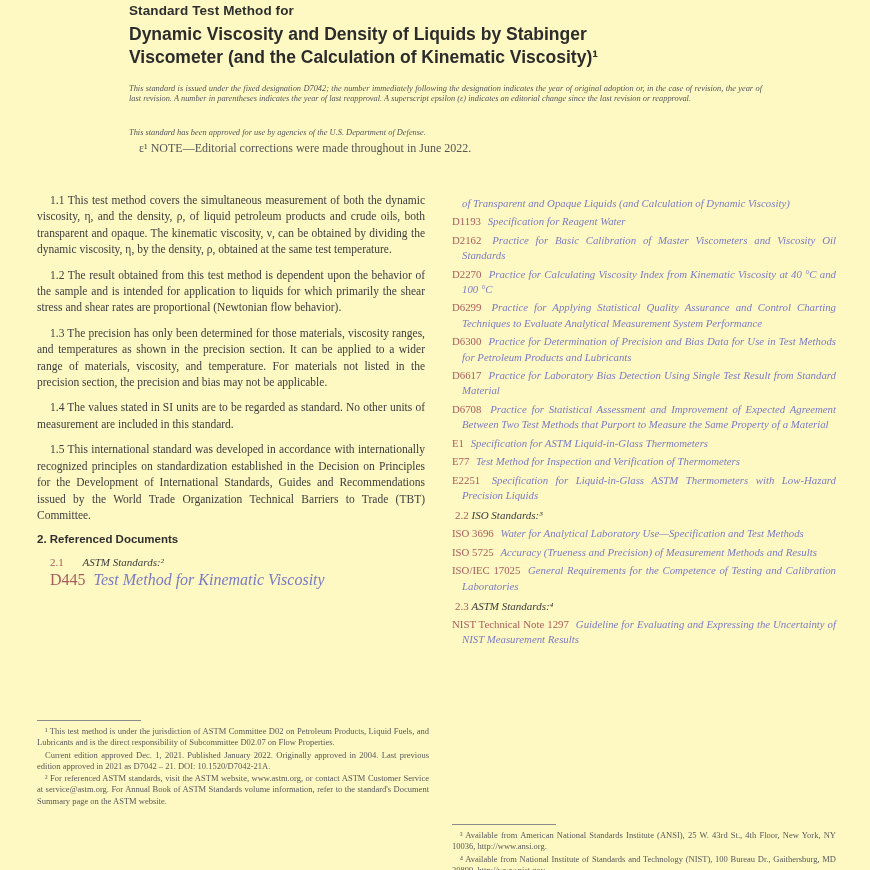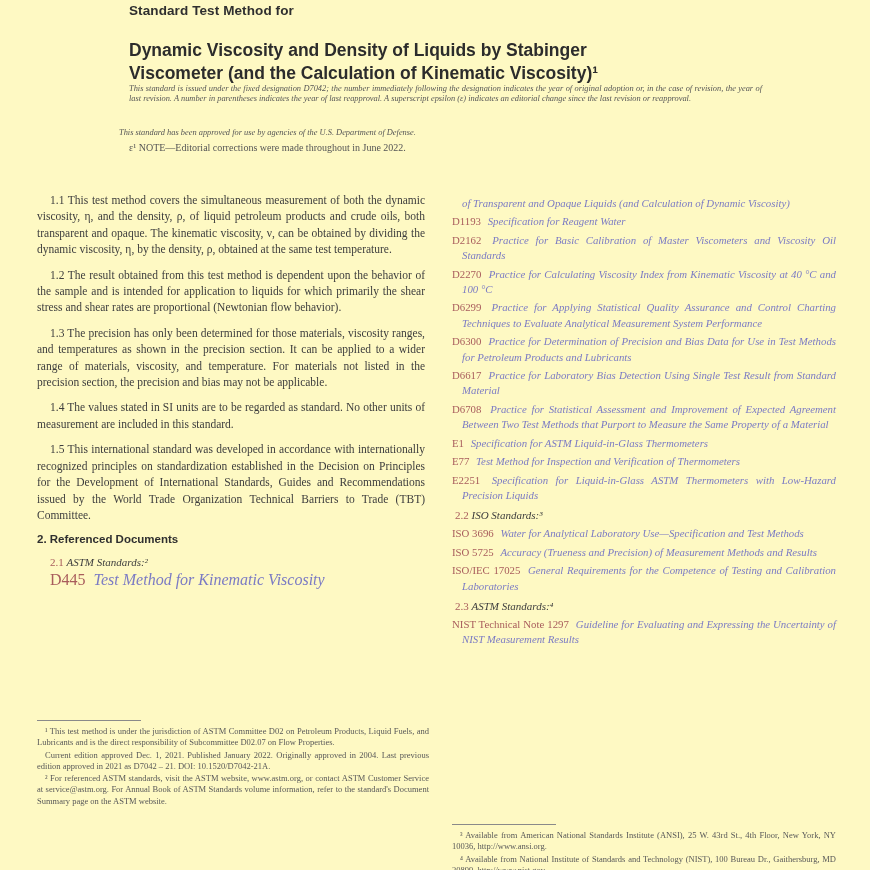--- a/index.html
+++ b/index.html
@@ -9,52 +9,52 @@
     font-family:"Liberation Serif", serif; color:#3a3a3a;
   }
   
   .title-block { position:absolute; left:129px; top:2px; width:648px; }
   .title-kicker {
     font-family:"Liberation Sans", sans-serif; font-weight:bold;
     font-size:13.5px; line-height:17px; color:#2f2f2f; letter-spacing:.1px;
   }
   .title-main {
     font-family:"Liberation Sans", sans-serif; font-weight:bold;
-    font-size:17.5px; line-height:22.5px; color:#2c2c2c; margin-top:20px;
+    font-size:17.5px; line-height:22.5px; color:#2c2c2c; margin-top:4px;
   }
   
   .preamble {
     position:absolute; left:129px; top:84px; width:633px;
     font-size:8.4px; line-height:10.4px; font-style:italic;
     text-align:justify; color:#555;
   }
   .approved-line {
-    position:absolute; left:119px; top:128px; width:633px;
+    position:absolute; left:129px; top:128px; width:633px;
     font-size:8.4px; line-height:10.2px; font-style:italic; color:#555;
   }
   .note-line {
-    position:absolute; left:129px; top:143px; width:633px;
-    font-size:10px; line-height:10.2px; color:#555;
+    position:absolute; left:139px; top:143px; width:633px;
+    font-size:12px; line-height:10.2px; color:#555;
   }
   
   .col { position:absolute; top:192px; }
   .col-left  { left:37px;  width:388px; }
   .col-right { left:452px; top:197px; width:384px; }
   .sec-heading {
     font-family:"Liberation Sans", sans-serif; font-weight:bold;
     font-size:11.5px; line-height:14px; color:#2f2f2f; margin:0 0 9px;
   }
   .sec-heading.second { margin-top:4px; }
   .body-par {
     font-size:11.5px; line-height:16.4px; text-align:justify;
     text-indent:13px; margin:0 0 9px; color:#3d3d3d;
   }
   .subhead { font-size:11px; line-height:15px; margin:0 0 2px 13px; }
   .subhead .sub-num { color:#a85c5c; }
-  .subhead .sub-label { font-style:italic; color:#3d3d3d; }
+  .subhead .sub-label { font-style:italic; color:#3d3d3d;margin-left:16px; }
   
   .ref {
     font-size:10.8px; line-height:15.4px; text-align:justify;
     padding-left:10px; text-indent:-10px; margin:0 0 3px;
   }
   .ref .code { color:#a85c5c; margin-right:4px; }
   .ref .rtitle { color:#7b7bc4; font-style:italic; }
   .ref.cont { text-indent:0; margin-top:-1px; }
   .ref-first-line { font-size:16px; line-height:15.4px; margin-left:13px; }
   .ref-first-line .code { color:#a85c5c; margin-right:4px; }

